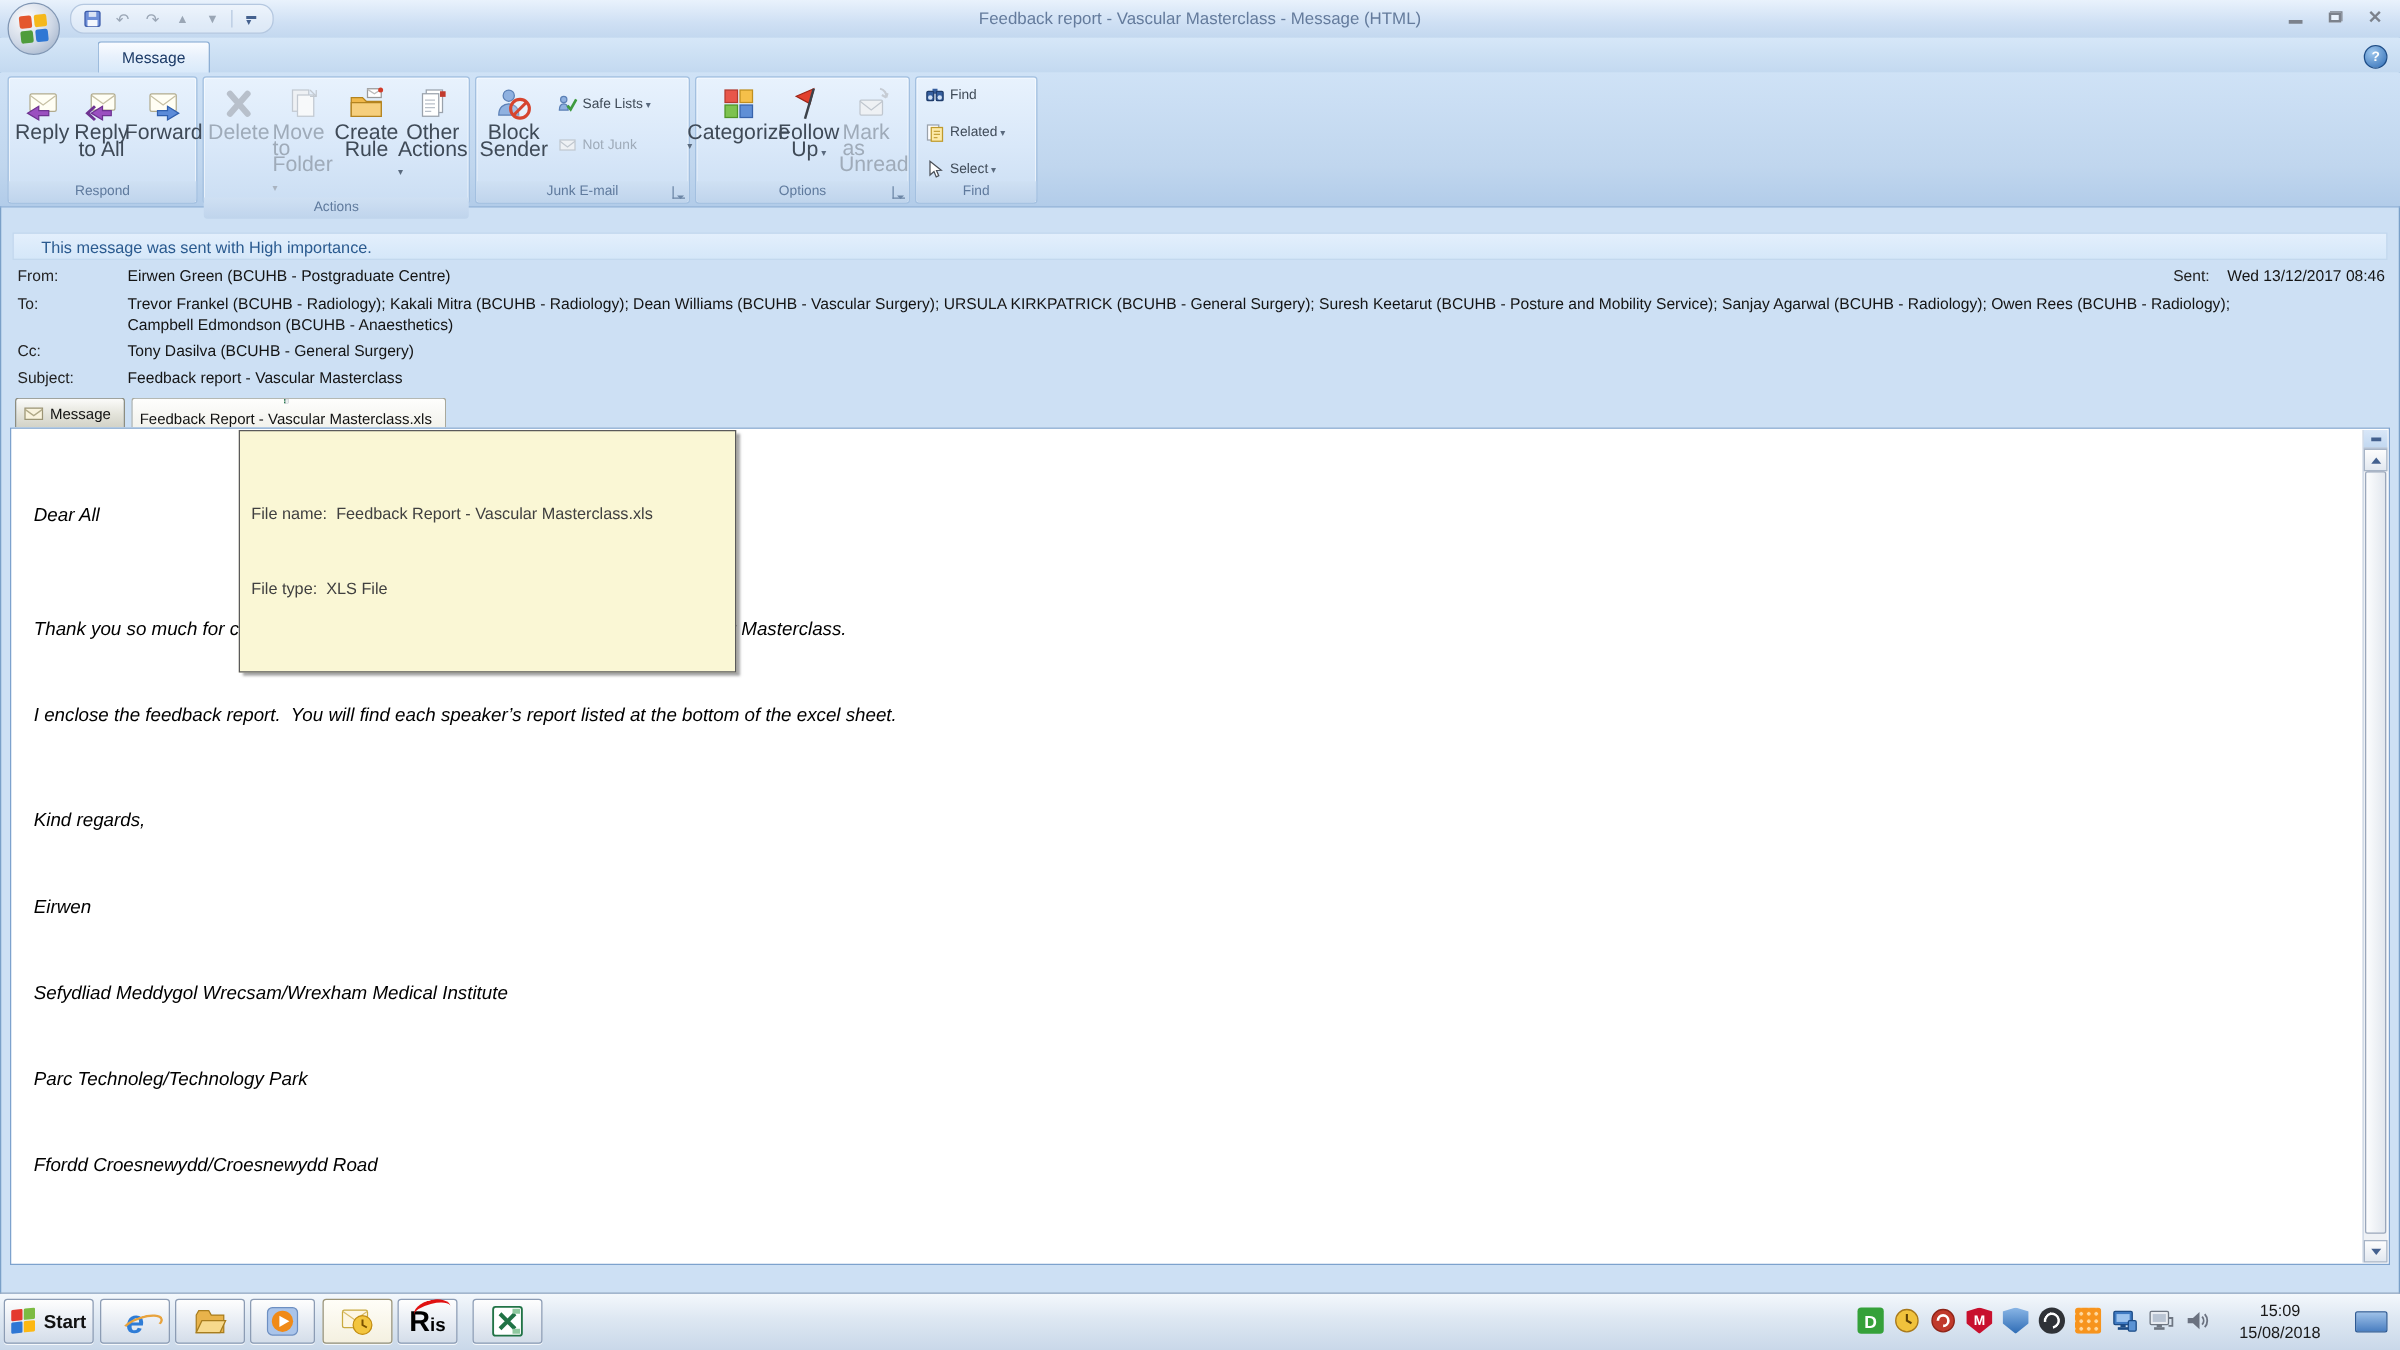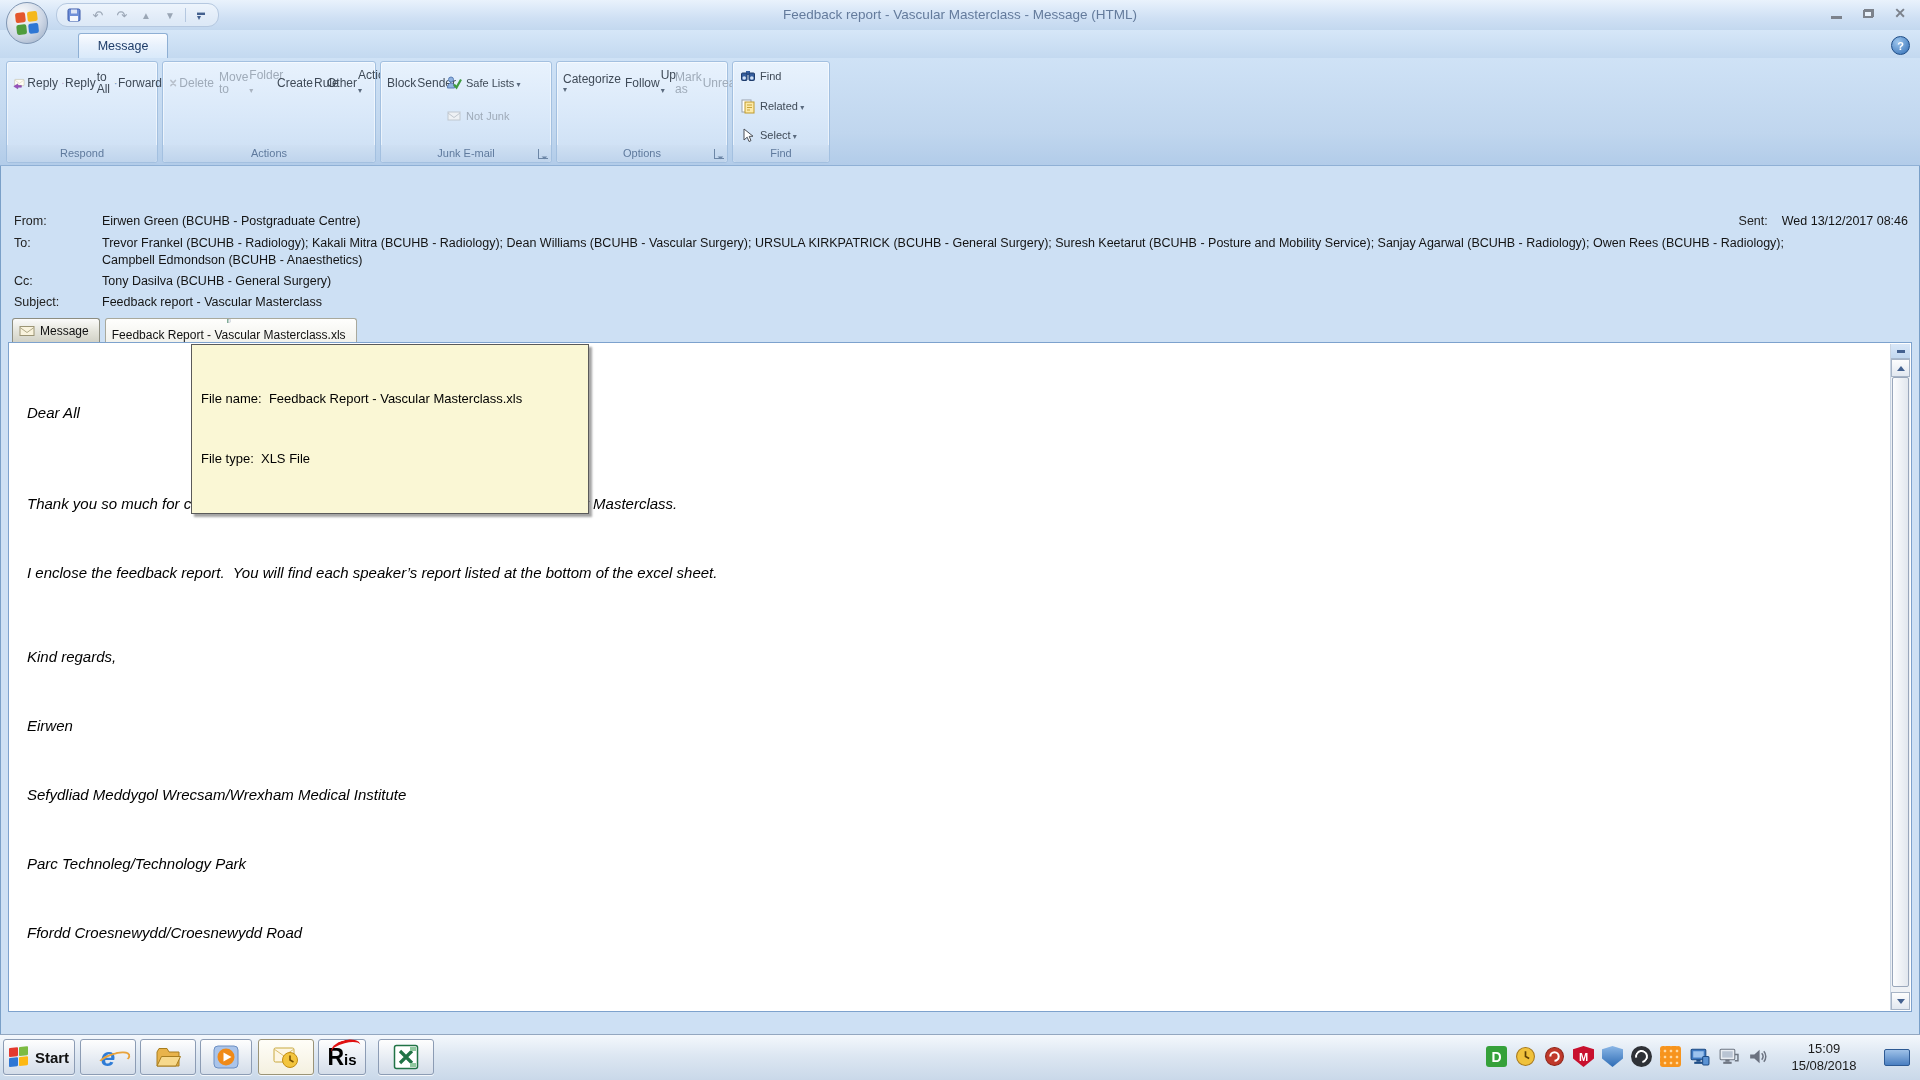--- a/index.html
+++ b/index.html
@@ -43,22 +43,22 @@
     display:flex;align-items:stretch;gap:4px;padding:3px 0 2px 6px;box-sizing:border-box;}
   .rgroup{display:flex;flex-direction:column;border:1px solid #a3c0e0;border-radius:3px;
     background:linear-gradient(#e8f2fd,#d9e8f9 55%,#cbdef3);box-shadow:inset 0 0 0 1px rgba(255,255,255,.55);}
   .rbtns{flex:1;display:flex;align-items:flex-start;padding:4px 3px 0;}
   .glabel{height:17px;line-height:17px;text-align:center;font-size:11px;color:#5f7a9d;
     background:linear-gradient(#cfe0f3,#bfd4ec);border-radius:0 0 3px 3px;position:relative;}
   .dlauncher{position:absolute;right:3px;top:4px;width:9px;height:9px;border-left:1px solid #6c86a6;
     border-bottom:1px solid #6c86a6;cursor:pointer;}
   .dlauncher::after{content:"";position:absolute;right:1px;bottom:1px;width:0;height:0;
     border-left:4px solid transparent;border-top:4px solid transparent;border-right:4px solid #6c86a6;transform:rotate(45deg);}
-  .rbtn-lg{display:flex;flex-direction:row;align-items:center;gap:1px;padding:1px 2px;cursor:pointer;
-    font-size:12px;line-height:12.5px;color:#3f4a57;text-align:left;}
+  .rbtn-lg{display:flex;flex-direction:column;align-items:center;gap:1px;padding:1px 2px;cursor:pointer;
+    font-size:17px;line-height:12.5px;color:#3f4a57;text-align:left;}
   .rbtn-lg.dis{color:#9fabb9;cursor:default;}
   .smallcol{display:flex;flex-direction:column;justify-content:space-around;height:66px;margin-left:4px;}
   .rbtn-sm{display:flex;align-items:center;gap:4px;font-size:11px;color:#3f4a57;padding:2px 4px;cursor:pointer;}
   .rbtn-sm.dis{color:#9fabb9;cursor:default;}
   .dd::after{content:" ▾";font-size:8px;color:#5a6a7e;}
   .dis .dd::after{color:#a9b3c0;}
   .ddb{position:relative;}
   .ddb::after{content:"▾";display:block;font-size:8px;color:#5a6a7e;line-height:7px;}
   
   .infobar{position:absolute;top:186px;left:10px;right:10px;height:22px;line-height:22px;
@@ -77,21 +77,21 @@
   .atab.plain{background:linear-gradient(#fefefd,#f2f2ec);border-color:#a9a99c;flex-direction:column;}
   
   .readpane{position:absolute;top:342px;left:8px;right:8px;height:670px;background:#fff;
     border:1px solid #7da2cd;box-sizing:border-box;}
   .bodytext{position:absolute;left:18px;top:12px;right:60px;font-size:15px;line-height:23px;color:#000;white-space:pre-wrap;}
   .bodytext p{margin:0;font-style:italic;}
   .bodytext .gap1{margin-top:22px;}
   .bodytext .gap2{margin-top:15px;}
   .bodytext .sig-name{font-weight:bold;font-size:16px;margin-top:16px;}
   .tooltip{position:absolute;left:182px;top:1px;width:378px;background:#faf7d5;border:1px solid #5a5a5a;
-    box-shadow:3px 3px 2px rgba(90,90,90,.55);padding:4px 9px;font-size:13px;line-height:20px;color:#000000;
+    box-shadow:3px 3px 2px rgba(90,90,90,.55);padding:16px 9px;font-size:13px;line-height:20px;color:#404040;
     white-space:pre-wrap;z-index:30;}
   .vscroll{position:absolute;top:1px;right:1px;bottom:1px;width:19px;background:#eef1f5;
     display:flex;flex-direction:column;border-left:1px solid #c9d4e2;}
   .sb-split{height:14px;background:linear-gradient(#d9e7f8,#c2d8f0);border-bottom:1px solid #a7b8cd;
     display:flex;align-items:center;justify-content:center;cursor:row-resize;}
   .sb-split i{width:8px;height:3px;background:#44618f;display:block;}
   .sb-btn{height:16px;background:linear-gradient(#fdfdfd,#e2e8f0);border:1px solid #a7b4c6;
     display:flex;align-items:center;justify-content:center;cursor:pointer;}
   .sb-btn span{width:0;height:0;border-left:4px solid transparent;border-right:4px solid transparent;display:block;}
   .sb-up span{border-bottom:5px solid #44618f;}
@@ -347,20 +347,21 @@
           <svg width="16" height="16" viewBox="0 0 16 16">
               <path d="M4 2 L4 13 L7.2 10.2 L9 14.5 L11 13.6 L9.2 9.4 L13 9.2 Z" fill="#fff" stroke="#4a4f57"></path>
             </svg>
           <span class="dd">Select</span>
         </div>
       </div>
       <div class="glabel">Find</div>
     </div>
   </div>
 
+  <div class="infobar">This message was sent with High importance.</div>
 
   <div class="hdr-row" style="top:214px"><span class="hl">From:</span><span>Eirwen Green (BCUHB - Postgraduate Centre)</span></div>
   <div class="sent-row" style="top:214px"><span class="hl">Sent:</span><span>Wed 13/12/2017 08:46</span></div>
   <div class="hdr-row" style="top:236px"><span class="hl">To:</span><span>Trevor Frankel (BCUHB - Radiology); Kakali Mitra (BCUHB - Radiology); Dean Williams (BCUHB - Vascular Surgery); URSULA KIRKPATRICK (BCUHB - General Surgery); Suresh Keetarut (BCUHB - Posture and Mobility Service); Sanjay Agarwal (BCUHB - Radiology); Owen Rees (BCUHB - Radiology);</span></div>
   <div class="hdr-row" style="top:253px;padding-left:88px"><span>Campbell Edmondson (BCUHB - Anaesthetics)</span></div>
   <div class="hdr-row" style="top:274px"><span class="hl">Cc:</span><span>Tony Dasilva (BCUHB - General Surgery)</span></div>
   <div class="hdr-row" style="top:295px"><span class="hl">Subject:</span><span>Feedback report - Vascular Masterclass</span></div>
 
   <div class="attachbar">
     <div class="atab sel">

